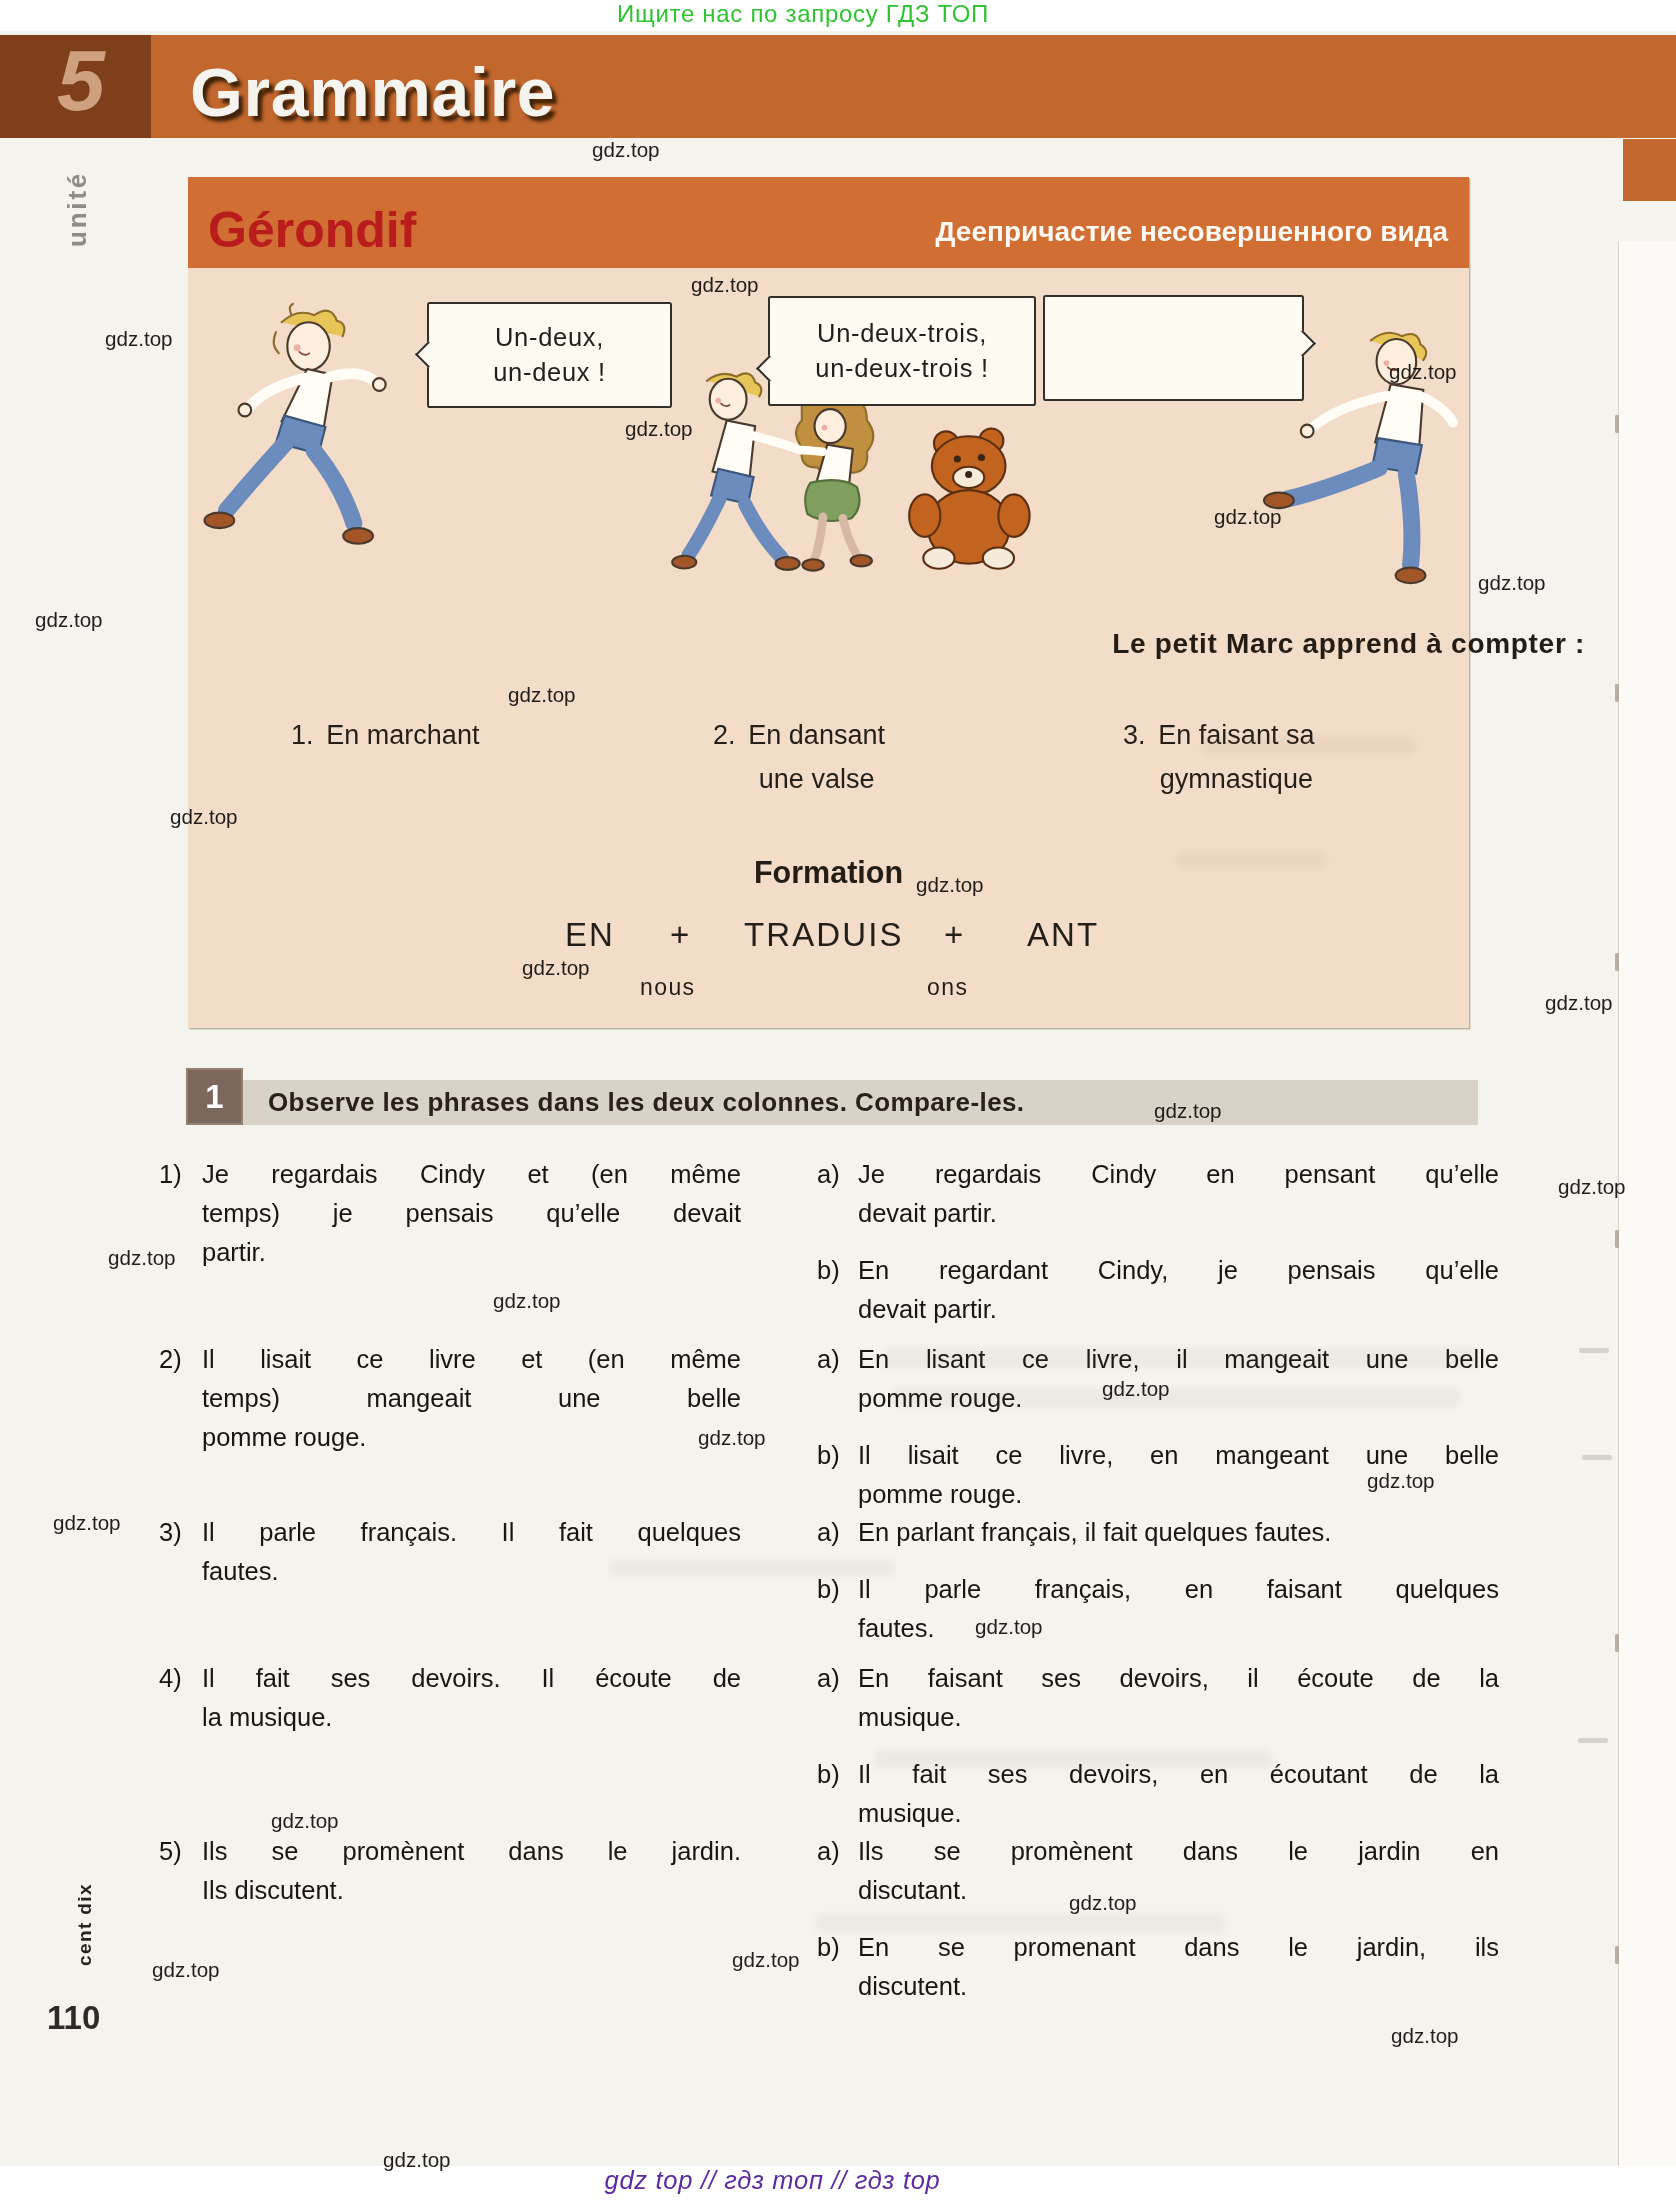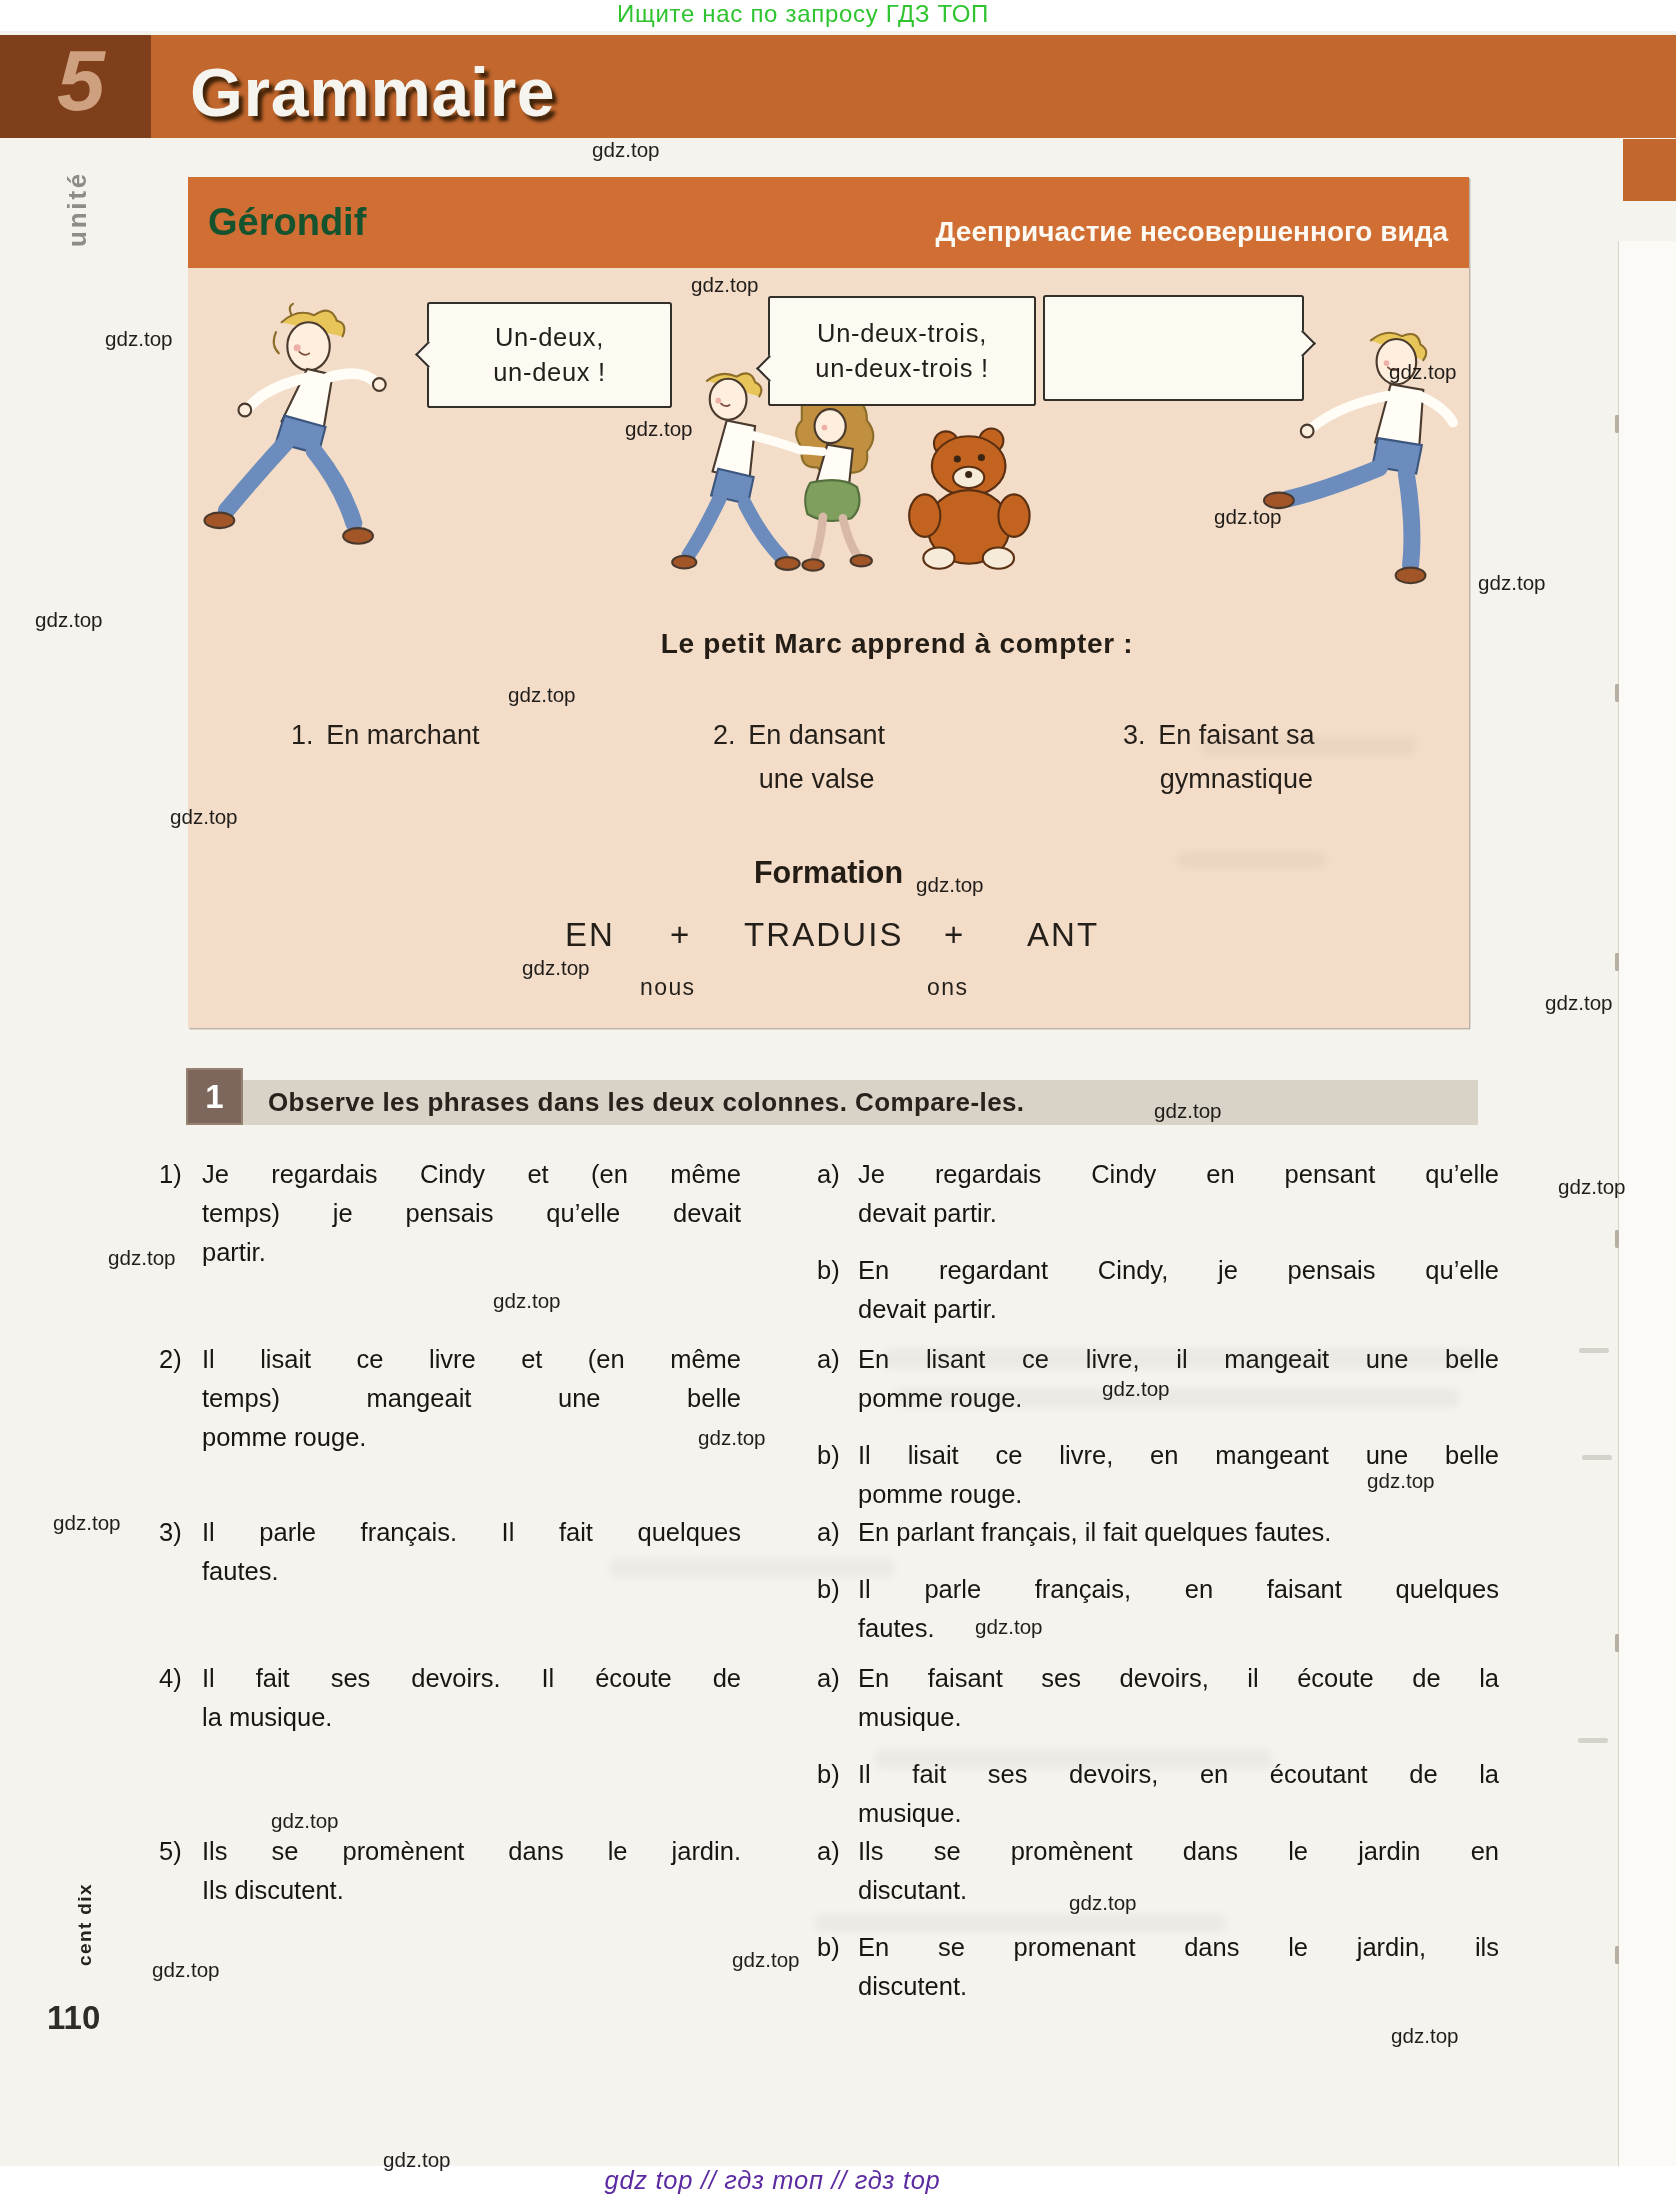--- a/index.html
+++ b/index.html
@@ -23,34 +23,34 @@
                color:#cfa07f;line-height:1;}
   #page-title{position:absolute;left:190px;top:58px;font-size:68px;font-weight:bold;color:#f6f4ef;
               letter-spacing:0.7px;line-height:1;text-shadow:4.3px 5px 3.5px #3f2208;}
   #unit-label{position:absolute;left:62px;top:247px;transform:rotate(-90deg);transform-origin:0 0;
               font-size:26px;font-weight:bold;color:#8f8c88;letter-spacing:2.8px;}
 
   
   #gbox{position:absolute;left:188px;top:177px;width:1281px;height:851px;background:#f3ddc9;
         box-shadow:1.4px 1.4px 0 #b9b2a6;}
   #gbox-header{position:absolute;left:0;top:0;width:1281px;height:91px;background:#d06e33;}
-  #gbox-title-fr{position:absolute;left:20px;top:24px;font-size:38px;font-weight:bold;color:#14532d;}
+  #gbox-title-fr{position:absolute;left:20px;top:24px;font-size:50px;font-weight:bold;color:#b91c1c;}
   #gbox-title-ru{position:absolute;right:21px;top:31px;font-size:28px;font-weight:bold;color:#fdf9f3;margin-top:8px;}
 
   .bubble{position:absolute;background:#fdfaf2;border:2.1px solid #33302c;border-radius:2.8px;
           display:flex;flex-direction:column;justify-content:center;text-align:center;
           font-size:25.5px;line-height:35px;letter-spacing:0.7px;color:#211e1b;}
   .bubble .tail{position:absolute;width:17px;height:17px;background:#fdfaf2;}
   #bubble-1 .tail{left:-10px;top:41px;border-left:2.1px solid #33302c;border-bottom:2.1px solid #33302c;transform:rotate(45deg);}
   #bubble-2 .tail{left:-10px;top:61px;border-left:2.1px solid #33302c;border-bottom:2.1px solid #33302c;transform:rotate(45deg);}
   #bubble-3 .tail{right:-10px;top:37px;border-right:2.1px solid #33302c;border-top:2.1px solid #33302c;transform:rotate(45deg);}
 
   .figure{position:absolute;}
 
-  #counting-title{position:absolute;left:12px;top:451px;width:1394px;text-align:center;
+  #counting-title{position:absolute;left:3px;top:451px;width:1394px;text-align:right;
                   font-size:28px;font-weight:bold;color:#231d16;letter-spacing:0.7px;}
   .citem{position:absolute;top:536px;display:flex;font-size:27px;line-height:44px;color:#241f19;}
   .citem .cnum{margin-right:12.8px;}
   .citem .clines{text-align:center;}
   #formation-title{position:absolute;left:0;top:678px;width:1281px;text-align:center;
                    font-size:30.5px;font-weight:bold;color:#231d16;}
   .form-el{position:absolute;top:739px;font-size:33px;letter-spacing:2.1px;color:#241f19;}
   .form-sub{position:absolute;top:797px;font-size:23px;letter-spacing:1.4px;color:#241f19;}
 
   

